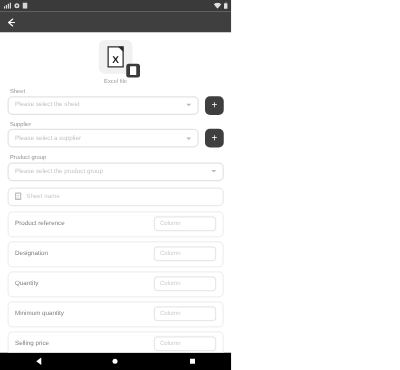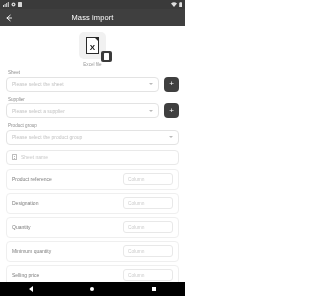--- a/index.html
+++ b/index.html
@@ -263,21 +263,20 @@
     </div>
   </div>
 
   <div class="app-bar">
     <div class="back-btn">
       <svg width="8" height="8" viewBox="0 0 8 8">
         <path d="M5.2 1.2 L1.9 4 L5.2 6.8" stroke="#ffffff" stroke-width="0.9" fill="none" stroke-linecap="round" stroke-linejoin="round"></path>
         <path d="M2.1 4 H6.6" stroke="#ffffff" stroke-width="0.9" stroke-linecap="round"></path>
       </svg>
     </div>
-    <div class="app-title">Mass import</div>
   </div>
 
   <div class="content">
 
     <div class="file-block">
       <div class="file-tile">
         <div class="xls-doc">
           <span class="xls-x">X</span>
         </div>
         <div class="badge-doc">

